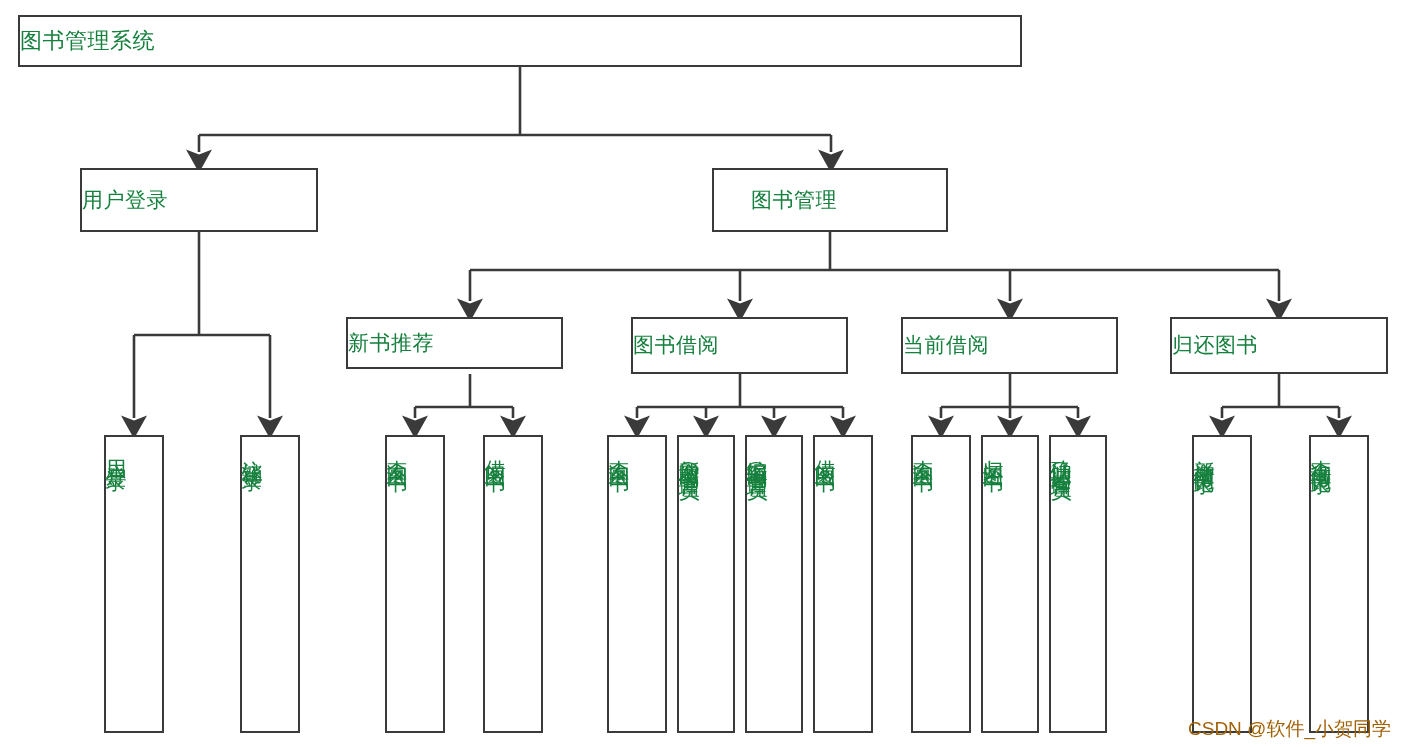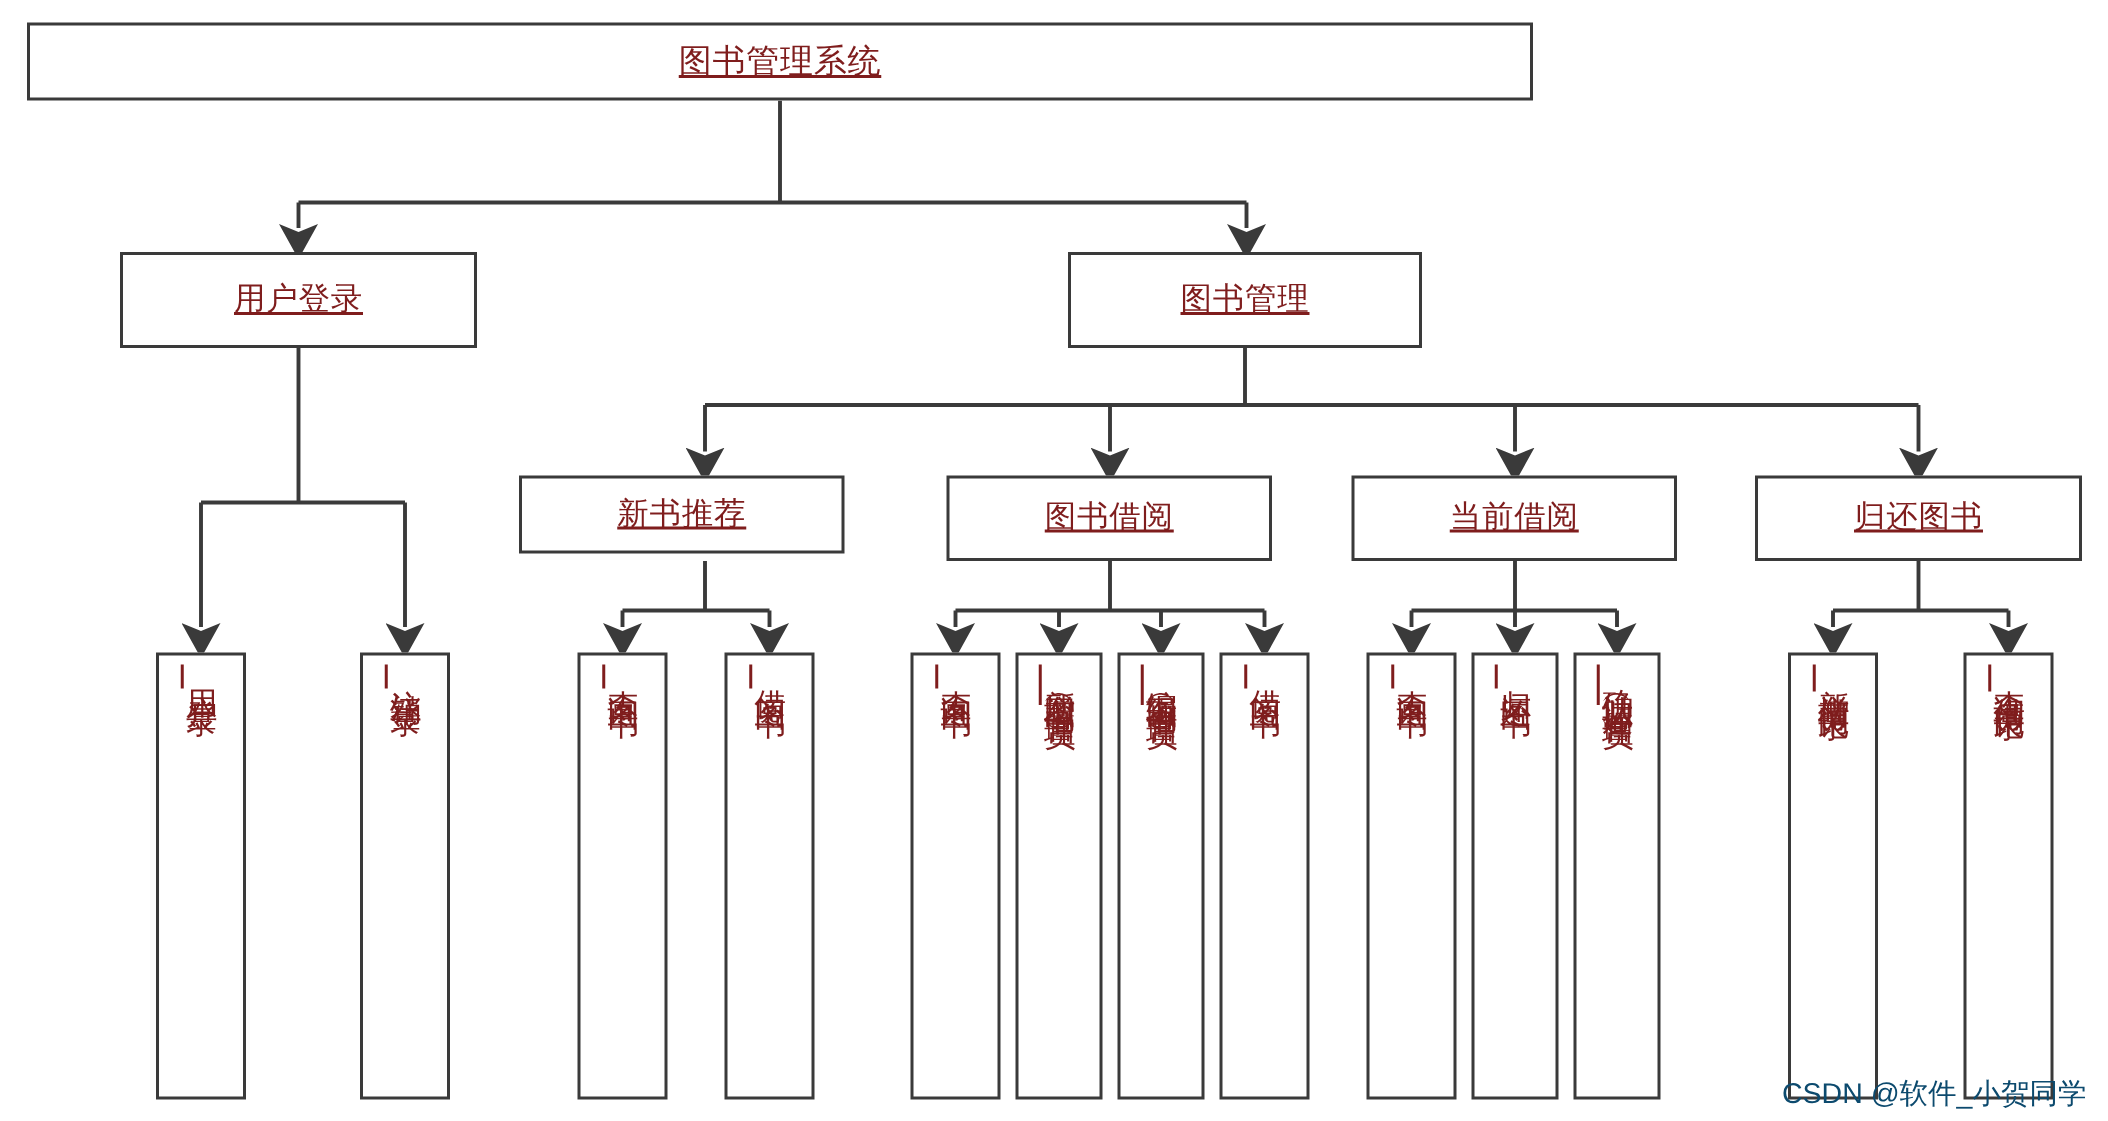--- a/index.html
+++ b/index.html
@@ -25,23 +25,22 @@
     height: 747px;
     pointer-events: none;
   }
   .node {
     position: absolute;
     box-sizing: border-box;
     border: 2.5px solid #3a3a3a;
     background: #ffffff;
     display: flex;
     align-items: center;
-    justify-content: center;
-    color: #7f1d1d;
-    text-decoration: underline;
+    justify-content: flex-start;
+    color: #15803d;
   }
   .node .label {
     display: block;
     text-align: center;
     line-height: 1.18;
     white-space: nowrap;
   }
   
   .node.h .label {
     font-size: 21px;
@@ -62,21 +61,21 @@
     line-height: 1.0;
     letter-spacing: 4px;
     white-space: nowrap;
   }
   .node.v.tall .label {
     letter-spacing: 3px;
   }
   .watermark {
     position: absolute;
     font-size: 19px;
-    color: #0c4a6e;
+    color: #a16207;
     white-space: nowrap;
     user-select: none;
   }
 </style>
 </head>
 <body>
 
 <div id="canvas">
 
   <svg id="edges" viewBox="0 0 1405 747" xmlns="http://www.w3.org/2000/svg">
@@ -129,21 +128,21 @@
     </g>
   </svg>
 
   <div class="node h root" style="left:18px; top:15px; width:1004px; height:52px;">
     <span class="label">图书管理系统</span>
   </div>
 
   <div class="node h" style="left:80px; top:168px; width:238px; height:64px;">
     <span class="label">用户登录</span>
   </div>
-  <div class="node h" style="left:712px; top:168px; width:236px; height:64px;">
+  <div class="node h" style="left:712px; top:168px; width:236px; height:64px;padding-left:37px;">
     <span class="label">图书管理</span>
   </div>
 
   <div class="node h" style="left:346px; top:317px; width:217px; height:52px;">
     <span class="label">新书推荐</span>
   </div>
   <div class="node h" style="left:901px; top:317px; width:217px; height:57px;">
     <span class="label">当前借阅</span>
   </div>
   <div class="node h" style="left:631px; top:317px; width:217px; height:57px;">

